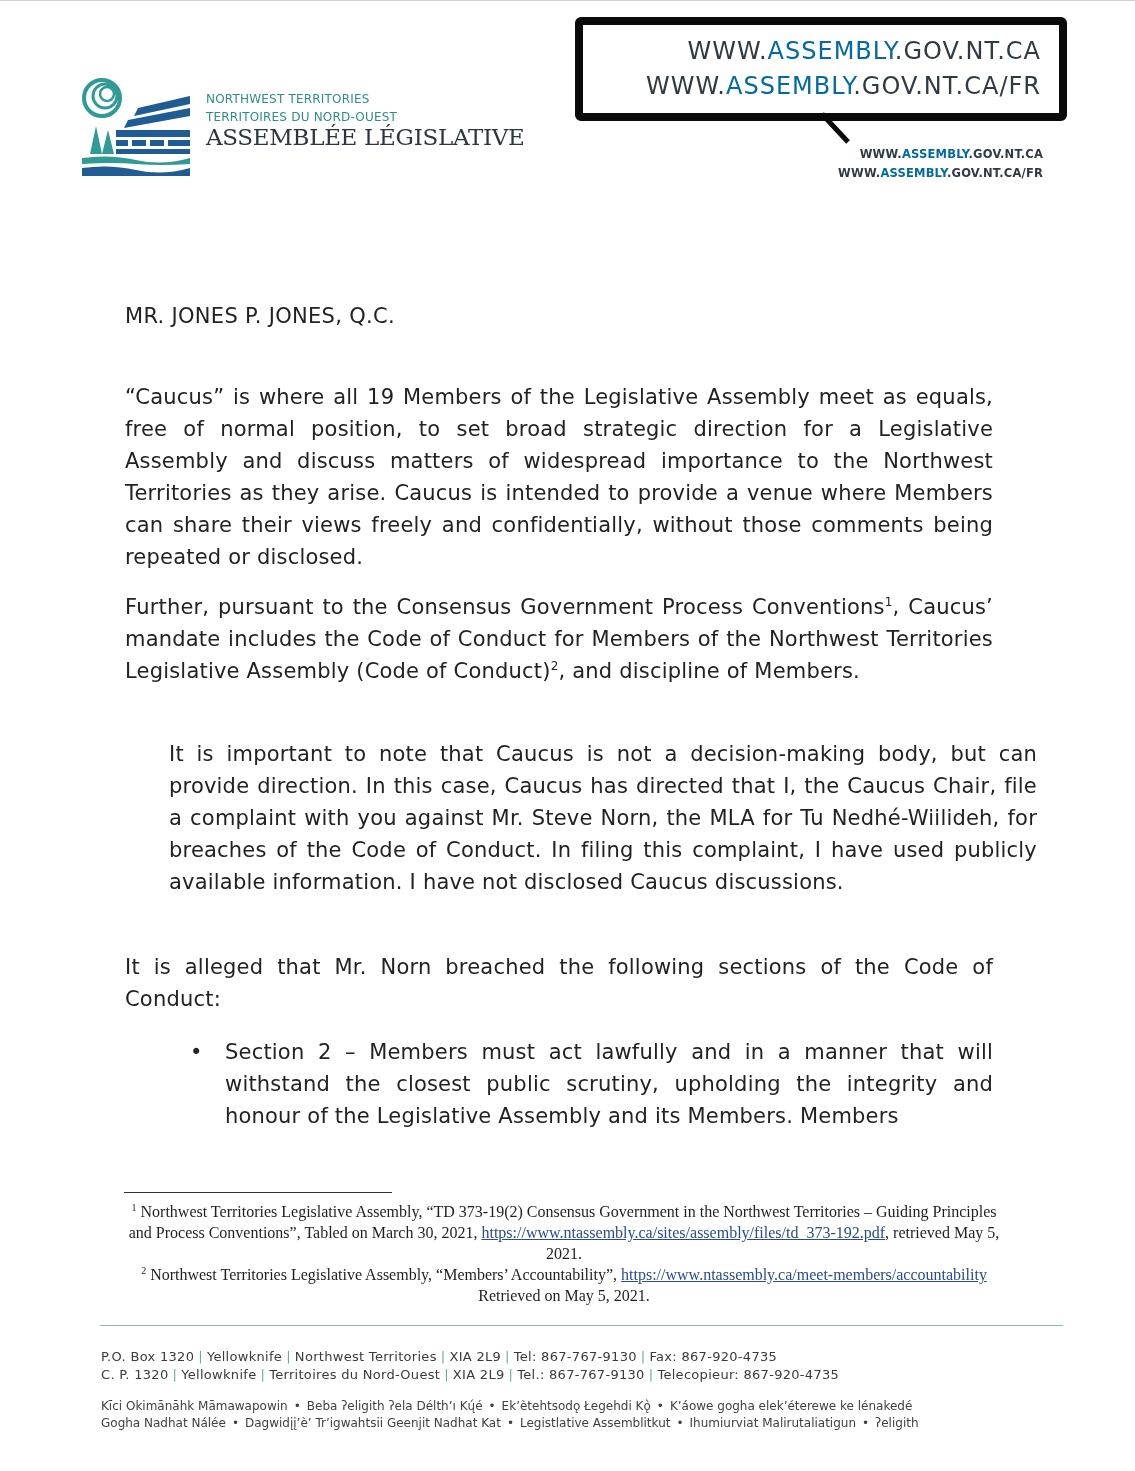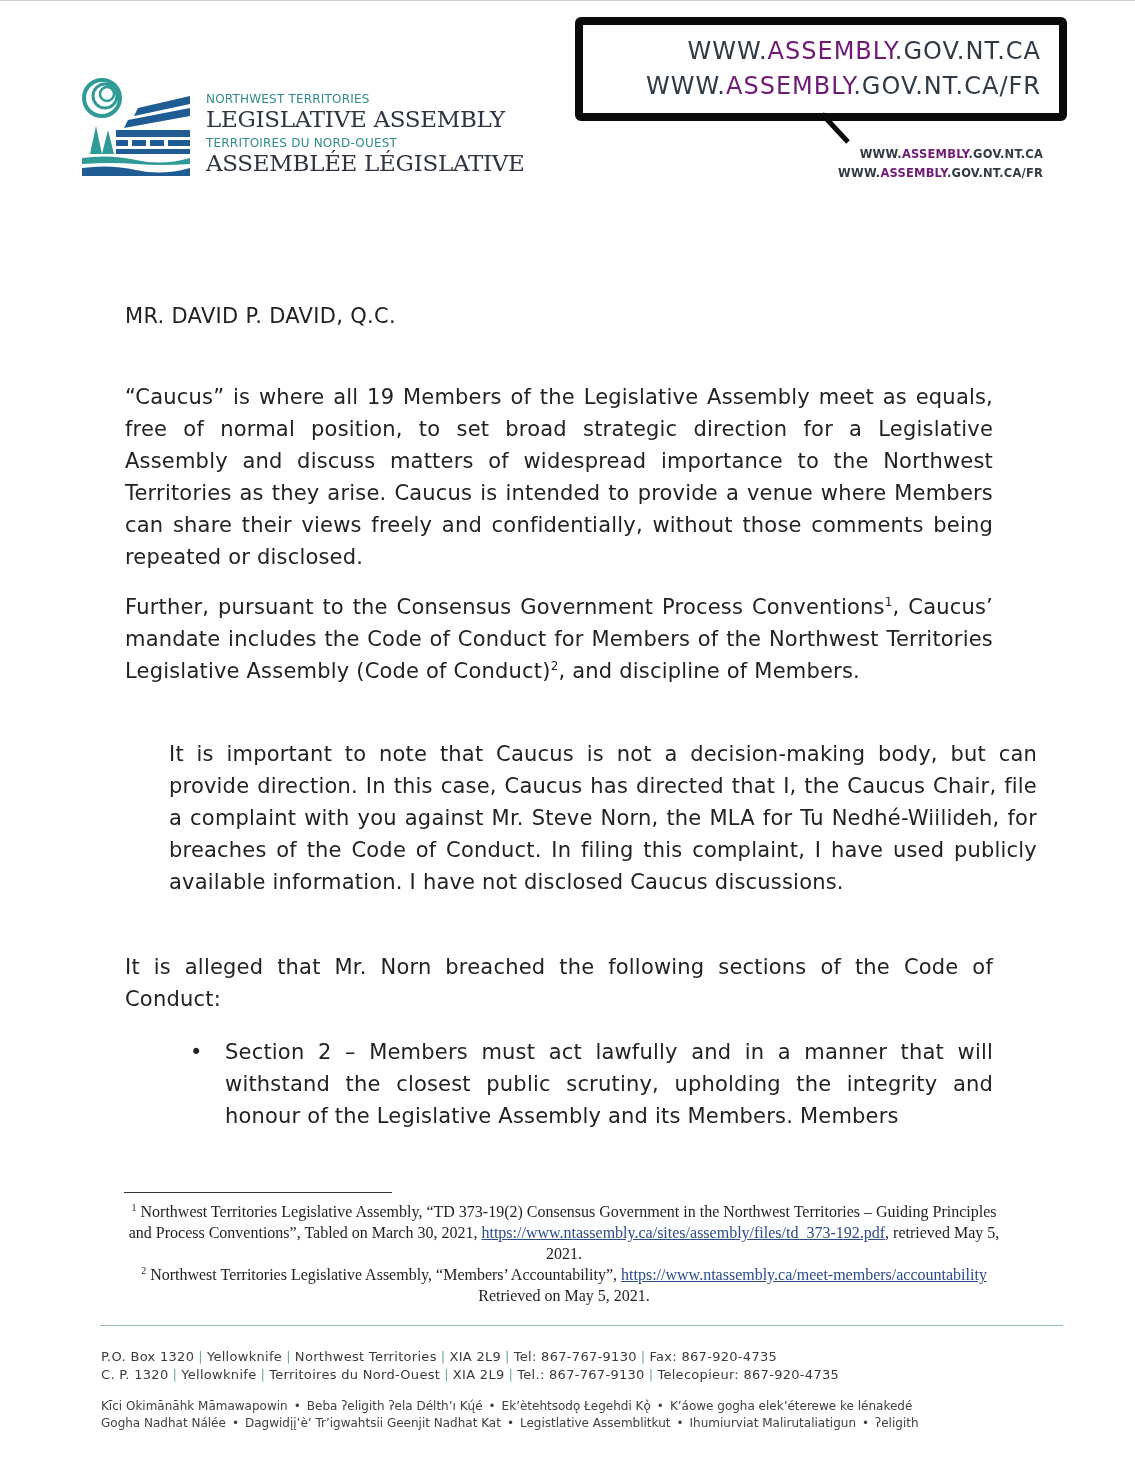--- a/index.html
+++ b/index.html
@@ -7,21 +7,21 @@
   .topline { position:absolute; left:0; top:0; width:1135px; height:1px; background:#cfcfcf; }
   .logo { position:absolute; left:80px; top:74px; width:112px; height:106px; }
   .org { position:absolute; left:206px; top:92px; }
   .org .small { font-family:"DejaVu Sans", sans-serif; font-size:12px; color:#2f8c8c; letter-spacing:0.2px; line-height:14px; }
   .org .big { font-family:"DejaVu Serif", serif; font-size:23px; color:#2e3540; line-height:26px; letter-spacing:-0.3px; }
   .org .gap { height:4px; }
   .callout { position:absolute; left:575px; top:17px; width:476px; height:88px; border:8px solid #0a0a0a; border-radius:6px; background:#fff; }
   .callout .line { position:absolute; right:18px; font-size:24px; font-family:"DejaVu Sans", sans-serif; letter-spacing:1px; color:#303a44; white-space:nowrap; }
   .callout .l1 { top:12px; }
   .callout .l2 { top:47px; }
-  .teal { color:#701a75;margin-top:28px; }
+  .teal { color:#0369a1;margin-top:28px; }
   .pointer { position:absolute; left:818px; top:112px; width:40px; height:40px; }
   .url-small { position:absolute; right:92px; font-size:11.5px; font-weight:bold; color:#303a44; white-space:nowrap; letter-spacing:0.2px; }
   .url-small.s1 { top:147px; }
   .url-small.s2 { top:166px; }
   .addressee { position:absolute; left:125px; top:300px; font-size:21px; line-height:32px; color:#222; letter-spacing:0.3px; }
   .body-text { position:absolute; left:125px; width:868px; font-size:21px; line-height:32px; color:#222; text-align:justify; letter-spacing:0.2px; }
   .p1 { top:381px; }
   .p2 { top:591px; }
   .p3 { top:738px;margin-left:44px; }
   .p4 { top:951px; }
@@ -61,39 +61,38 @@
   <rect x="88" y="66" width="22" height="6" fill="#1f5c94"></rect>
   <rect x="36" y="75" width="74" height="5" fill="#1f5c94"></rect>
   <polygon points="10,80 16,52 22,80" fill="#2f9a96"></polygon>
   <polygon points="22,80 28,56 34,80" fill="#2f9a96"></polygon>
   <path d="M2 84 Q30 80 56 86 T110 84 L110 90 Q80 92 56 90 T2 90 Z" fill="#2f9a96"></path>
   <path d="M2 94 Q30 90 56 96 T110 94 L110 102 L2 102 Z" fill="#1f5c94"></path>
 </svg>
 
 <div class="org">
   <div class="small">NORTHWEST TERRITORIES</div>
-  <div class="big">LEGISLATIVE ASSEMBLY</div>
   <div class="gap"></div>
   <div class="small">TERRITOIRES DU NORD-OUEST</div>
   <div class="big">ASSEMBLÉE LÉGISLATIVE</div>
 </div>
 
 <div class="callout">
   <div class="line l1"><span>WWW.</span><span class="teal">ASSEMBLY</span><span>.GOV.NT.CA</span></div>
   <div class="line l2"><span>WWW.</span><span class="teal">ASSEMBLY</span><span>.GOV.NT.CA/FR</span></div>
 </div>
 <svg class="pointer" viewBox="0 0 40 40">
   <line x1="4" y1="2" x2="30" y2="30" stroke="#0a0a0a" stroke-width="5"></line>
 </svg>
 
 <div class="url-small s1"><span>WWW.</span><span class="teal">ASSEMBLY</span><span>.GOV.NT.CA</span></div>
 <div class="url-small s2"><span>WWW.</span><span class="teal">ASSEMBLY</span><span>.GOV.NT.CA/FR</span></div>
 
 <div class="addressee">
-  <div>MR. DAVID P. DAVID, Q.C.</div>
+  <div>MR. JONES P. JONES, Q.C.</div>
 </div>
 
 <div class="body-text p1">“Caucus” is where all 19 Members of the Legislative Assembly meet as equals, free of normal position, to set broad strategic direction for a Legislative Assembly and discuss matters of widespread importance to the Northwest Territories as they arise. Caucus is intended to provide a venue where Members can share their views freely and confidentially, without those comments being repeated or disclosed.</div>
 <div class="body-text p2"><span>Further, pursuant to the Consensus Government Process Conventions</span><sup>1</sup><span>, Caucus’ mandate includes the Code of Conduct for Members of the Northwest Territories Legislative Assembly (Code of Conduct)</span><sup>2</sup><span>, and discipline of Members.</span></div>
 <div class="body-text p3">It is important to note that Caucus is not a decision-making body, but can provide direction. In this case, Caucus has directed that I, the Caucus Chair, file a complaint with you against Mr. Steve Norn, the MLA for Tu Nedhé-Wiilideh, for breaches of the Code of Conduct. In filing this complaint, I have used publicly available information. I have not disclosed Caucus discussions.</div>
 <div class="body-text p4">It is alleged that Mr. Norn breached the following sections of the Code of Conduct:</div>
 
 <div class="bullet-wrap">
   <span class="bullet-dot">•</span>
   <div class="bullet-text">Section 2 – Members must act lawfully and in a manner that will withstand the closest public scrutiny, upholding the integrity and honour of the Legislative Assembly and its Members. Members</div>

